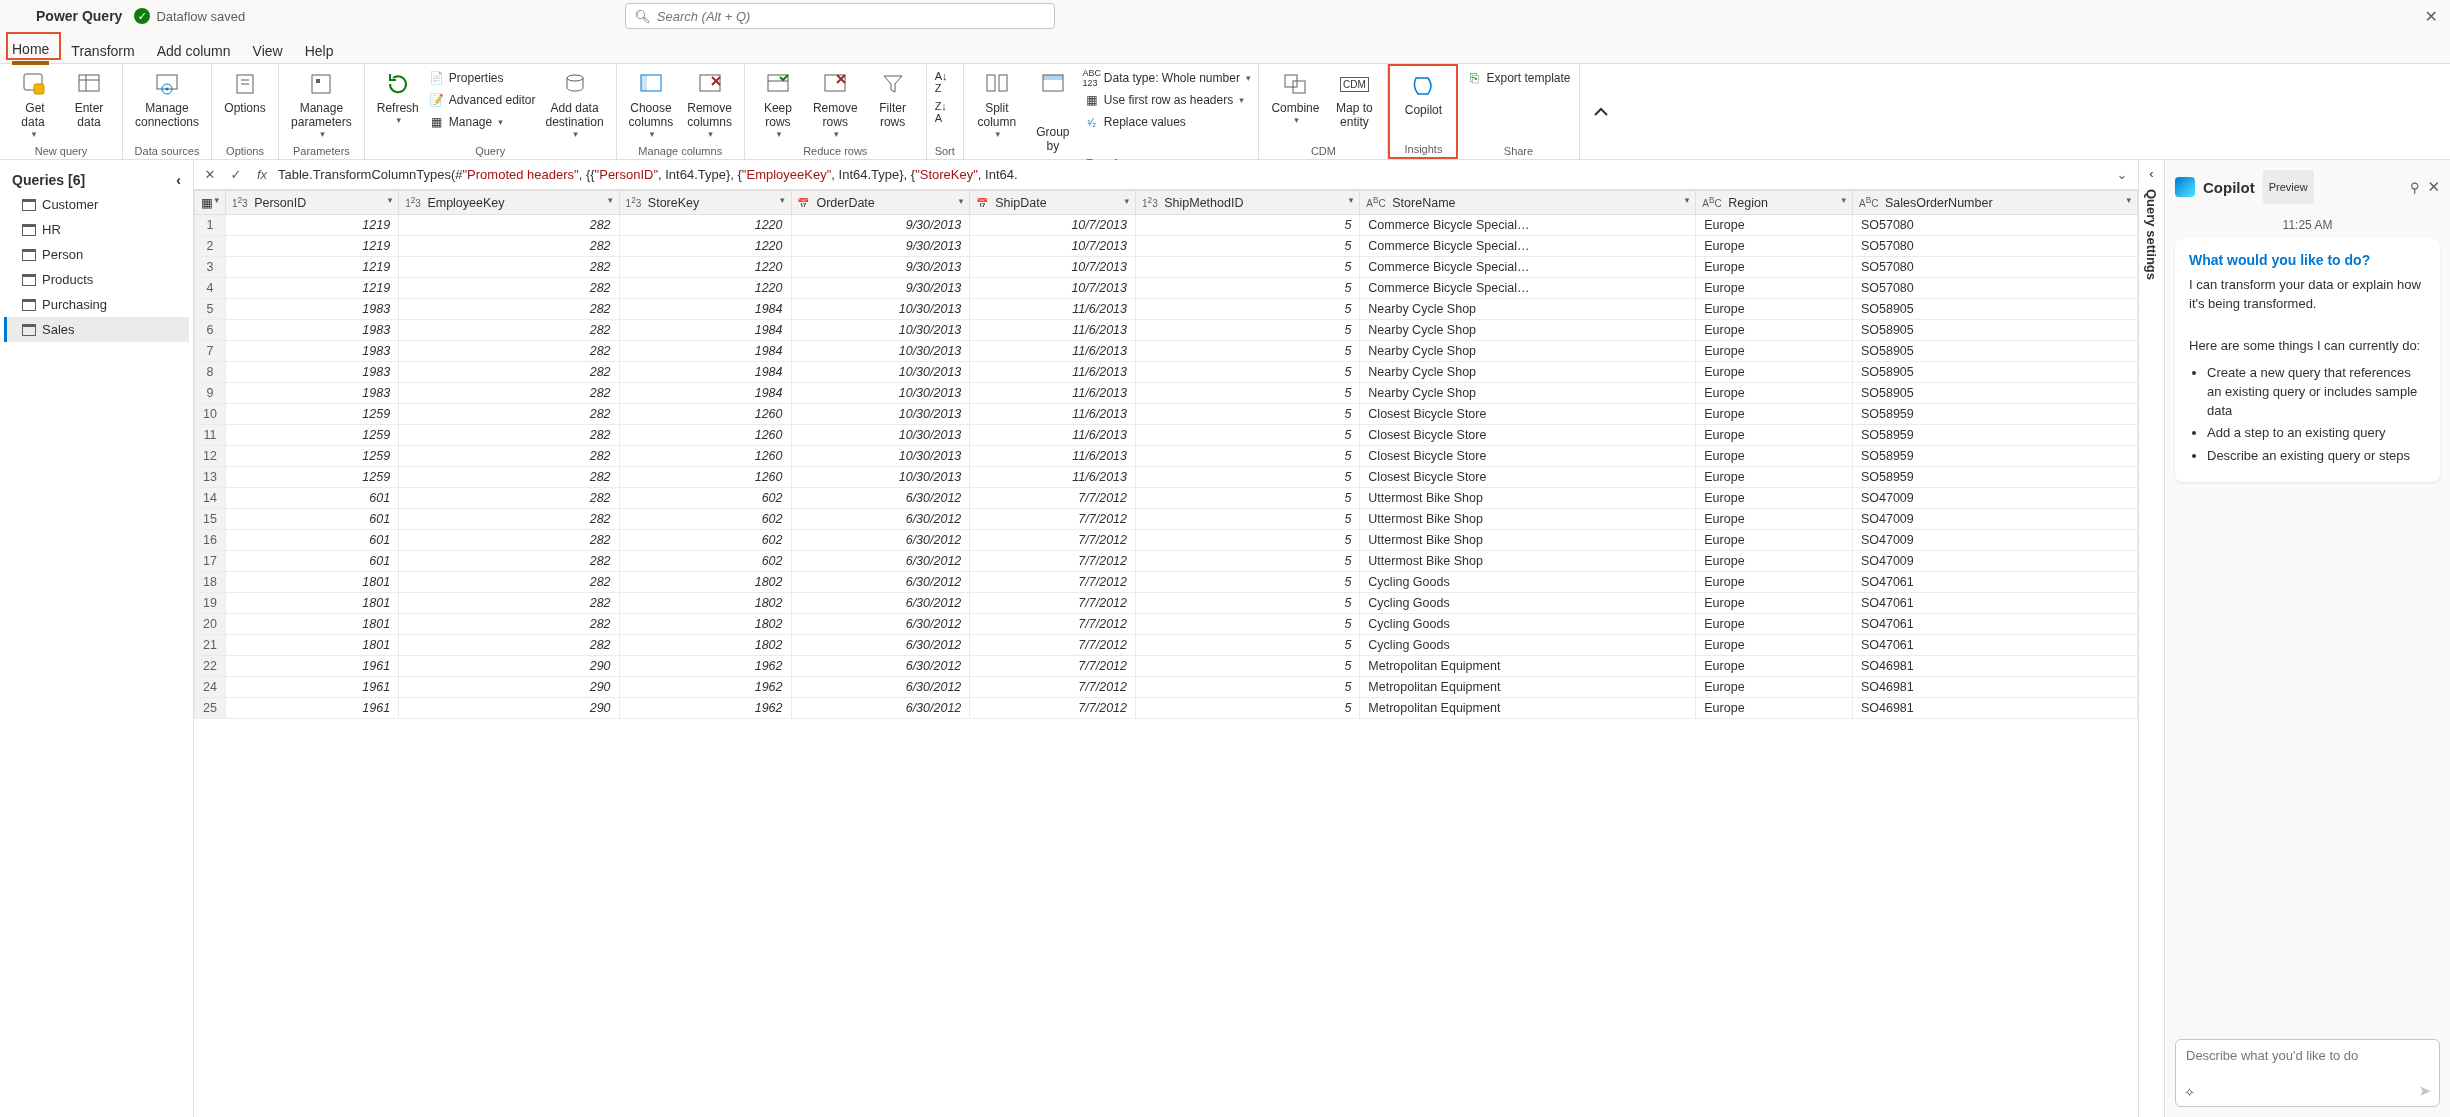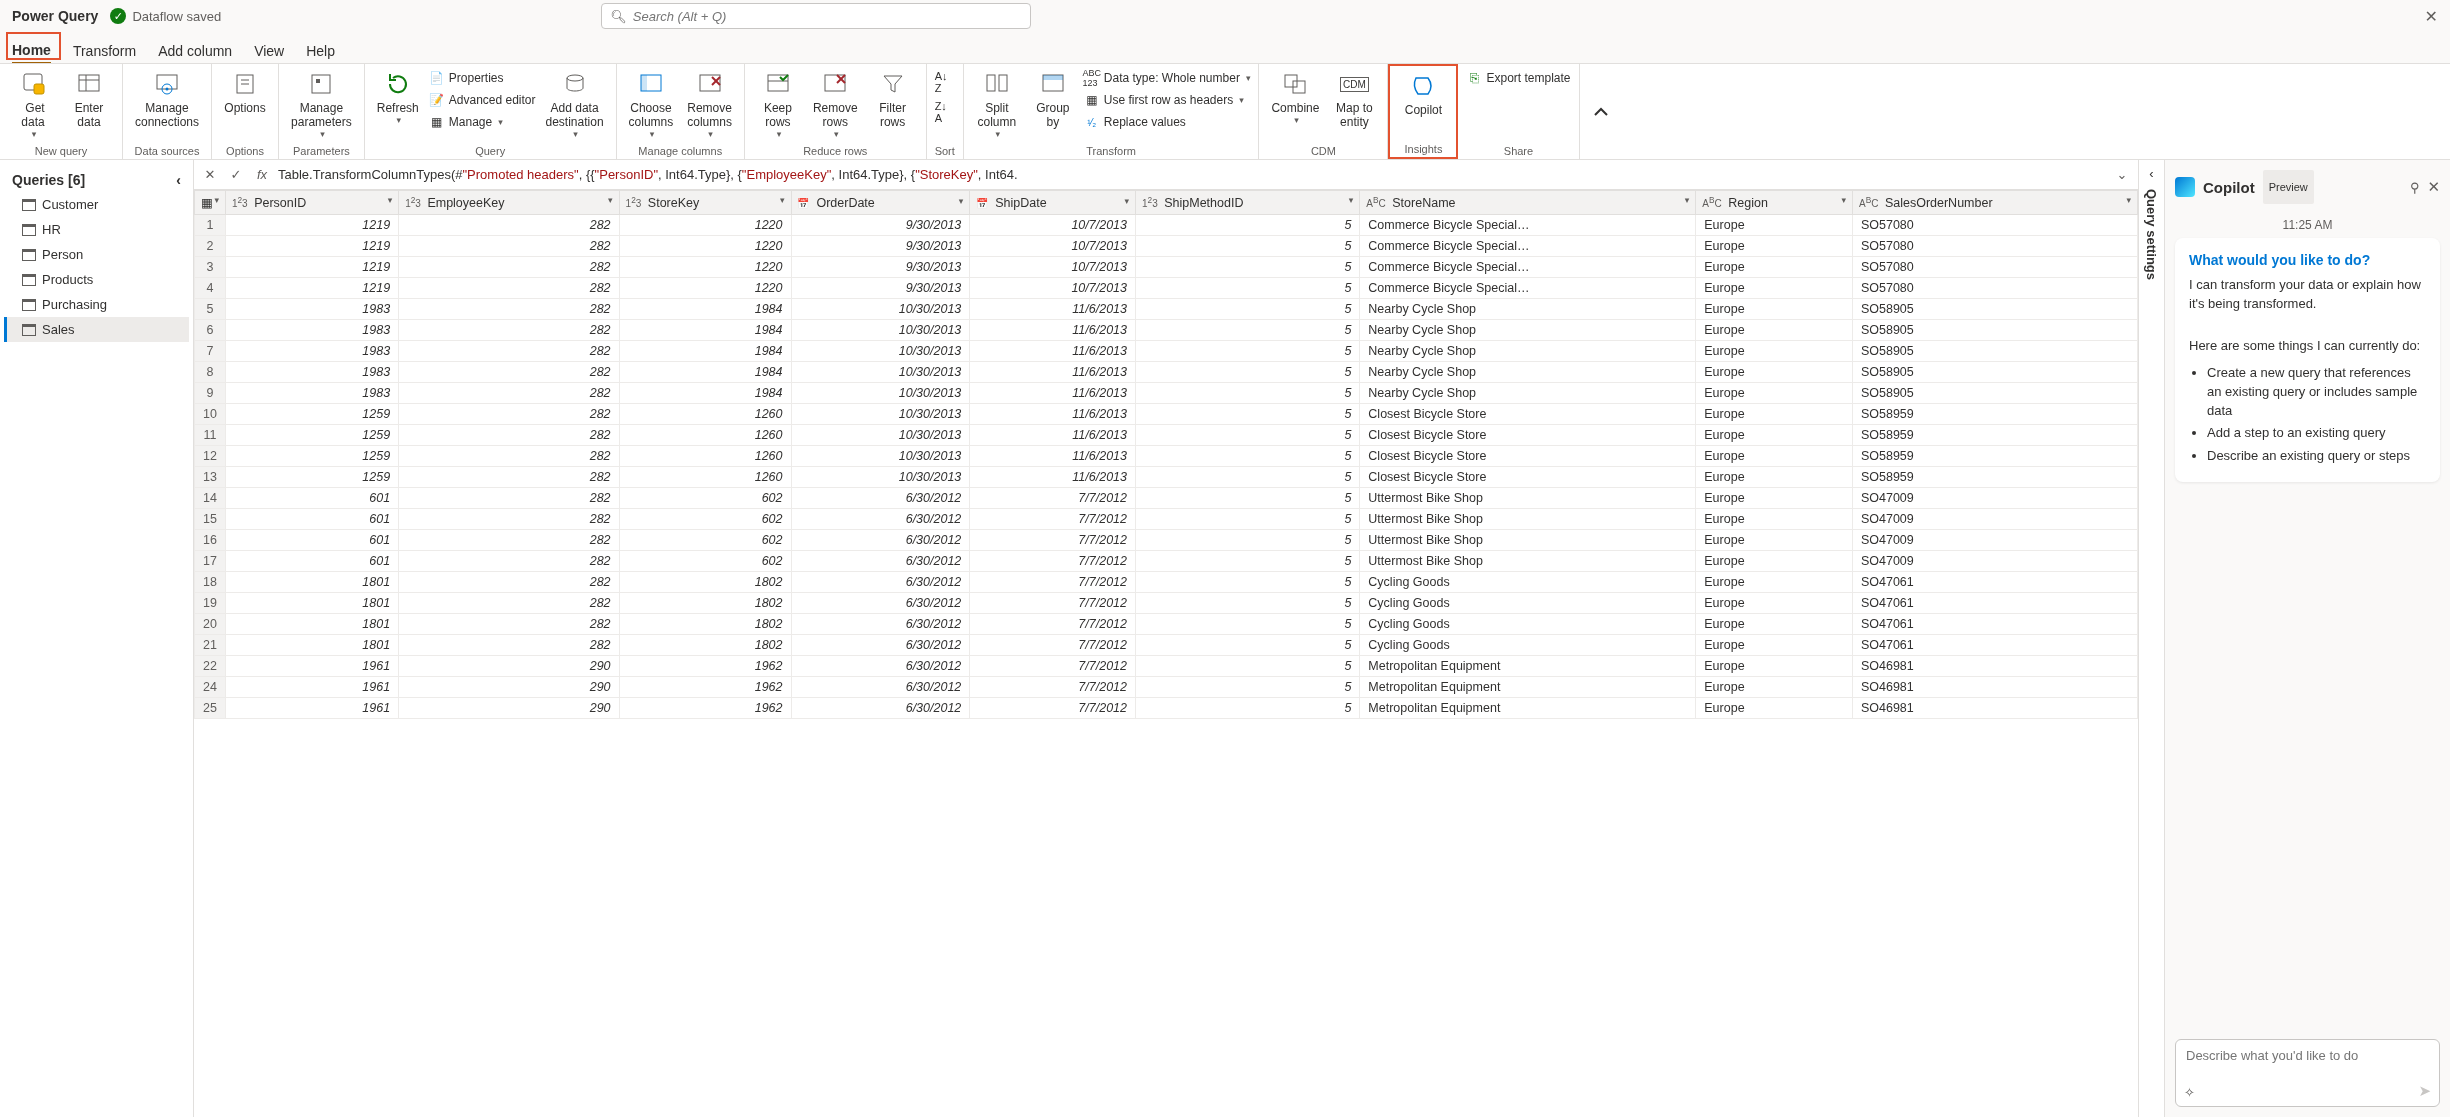--- a/index.html
+++ b/index.html
@@ -1,30 +1,30 @@
 <!DOCTYPE html>
 <html><head>
 <meta charset="utf-8">
 <style>
   * { box-sizing: border-box; margin: 0; padding: 0; font-family: "Segoe UI", Arial, sans-serif; }
   body { background: #faf9f8; font-size: 13px; color: #323130; overflow: hidden; }
   
   
   .topbar { display: flex; align-items: center; height: 32px; padding: 0 12px; background: #faf9f8; }
-  .app-title { font-weight: 600; font-size: 14px; margin-right: 12px; }
+  .app-title { font-weight: 600; font-size: 14px; margin-right: 12px; margin-left: 24px; }
   .status-check { width:16px; height:16px; border-radius:50%; background:#107c10; display:inline-flex; align-items:center; justify-content:center; color:#fff; font-size:11px; margin-right:6px;}
   .status-text { color:#605e5c; font-size:13px; }
   .search-box { margin-left: 380px; width: 430px; height: 26px; border:1px solid #c8c6c4; border-radius: 4px; background:#fff; display:flex; align-items:center; padding:0 8px;}
   .search-box input { border:none; outline:none; flex:1; font-size:13px; font-style: italic; color:#605e5c; background:transparent;}
   .close-x { margin-left:auto; font-size:16px; color:#605e5c; cursor:pointer;}
   
   
   .menutabs { display:flex; gap:22px; padding: 6px 12px 0 12px; border-bottom:1px solid #e1dfdd; background:#faf9f8; height:32px; align-items:center;}
   .menutab { font-size:14px; color:#323130; cursor:pointer; padding:4px 0;}
-  .menutab.active { border-bottom:1px solid #a16207; font-weight:700;}
+  .menutab.active { border-bottom:4px solid #a16207; font-weight:400;}
   .hl-home { position:absolute; left:6px; top:32px; width:55px; height:28px; border:2px solid #e3522f; pointer-events:none;}
   
   
   .ribbon { display:flex; background:#fff; border-bottom:1px solid #e1dfdd; height:96px;}
   .rgroup { display:flex; flex-direction:column; border-right:1px solid #e1dfdd; padding:4px 8px 2px 8px;}
   .rgroup-body { flex:1; display:flex; align-items:flex-start; gap:6px;}
   .rgroup-label { text-align:center; font-size:11px; color:#605e5c; padding-top:2px;}
   .rbtn-lg { display:flex; flex-direction:column; align-items:center; justify-content:flex-start; min-width:50px; padding:2px 4px; cursor:pointer; font-size:12px; color:#323130; text-align:center;}
   .rbtn-lg .ic { width:28px; height:28px; margin-bottom:3px; display:flex; align-items:center; justify-content:center;}
   .rbtn-sm { display:flex; align-items:center; gap:4px; font-size:12px; cursor:pointer; padding:2px 0; white-space:nowrap;}
@@ -320,21 +320,21 @@
 column</span>
           <span class="caret">▾</span>
         </div>
       <div class="rbtn-lg">
           <span class="ic">
             <svg width="24" height="22">
               <rect x="2" y="2" width="20" height="16" fill="none" stroke="#605e5c"></rect>
               <rect x="2" y="2" width="20" height="5" fill="#0078d4" opacity="0.3"></rect>
             </svg>
           </span>
-          <span style="white-space:pre-line;">Group
+          <span style="white-space:pre-line;margin-top:24px;">Group
 by</span>
         </div>
       <div class="col">
         <div class="rbtn-sm">
             <span class="ic" style="font-size:9px;">ABC<br>123</span>
             <span>Data type: Whole number</span>
             <span class="caret">▾</span>
           </div>
         <div class="rbtn-sm">
             <span class="ic">▦</span>

